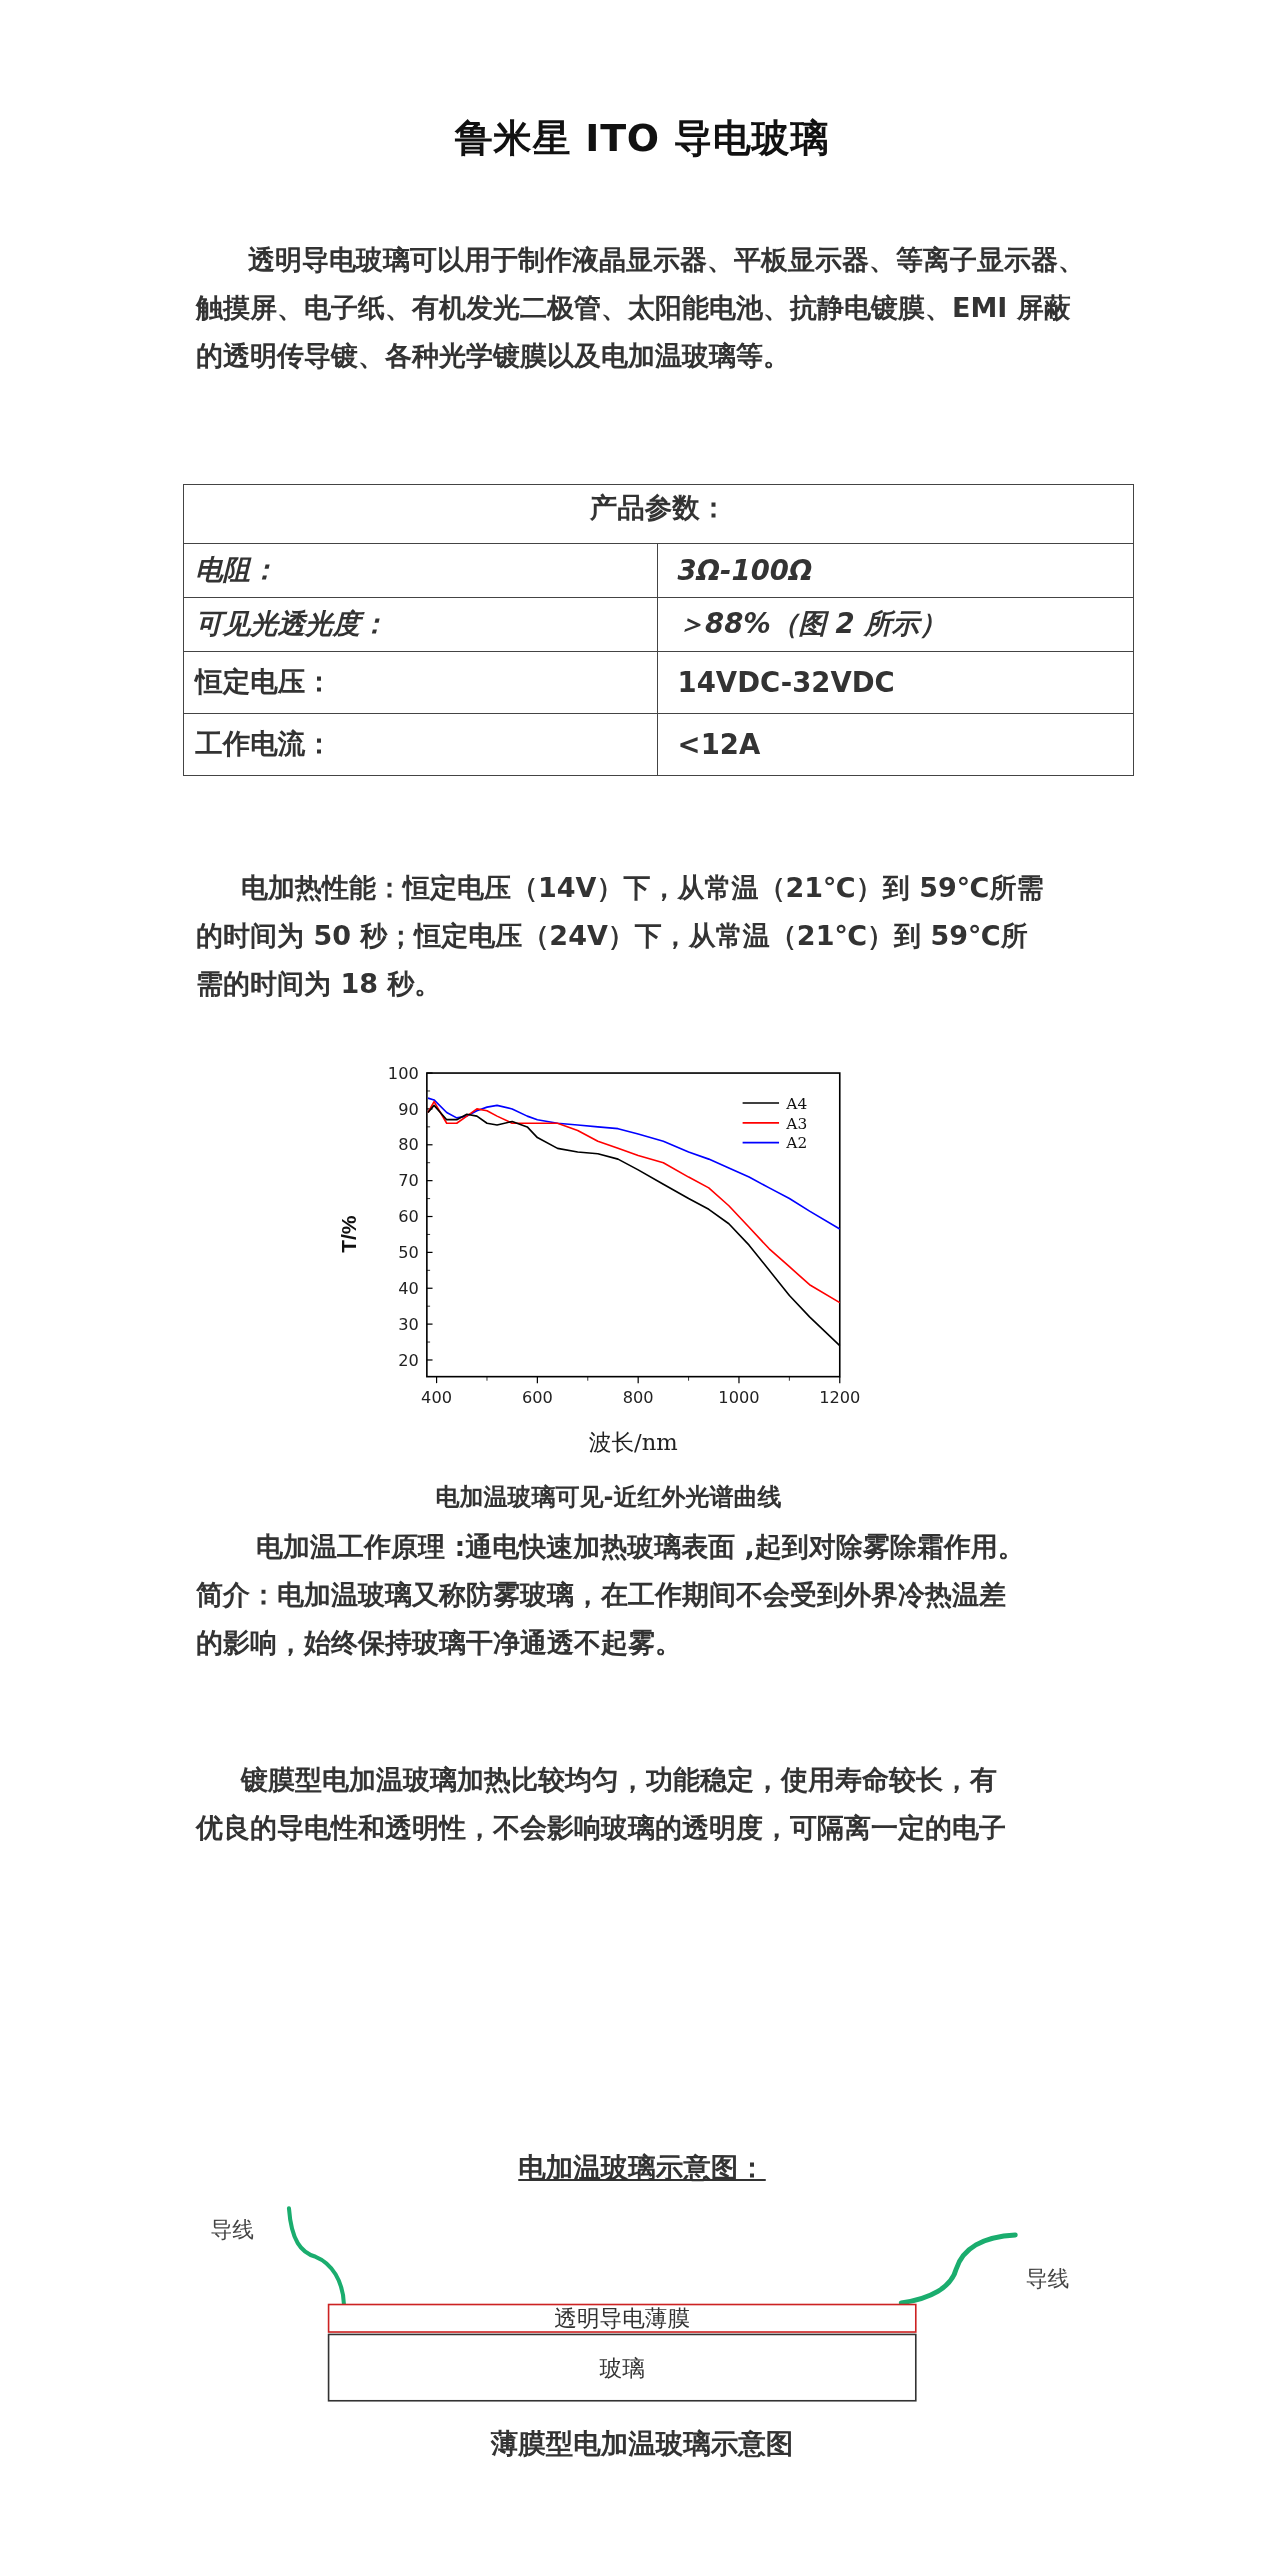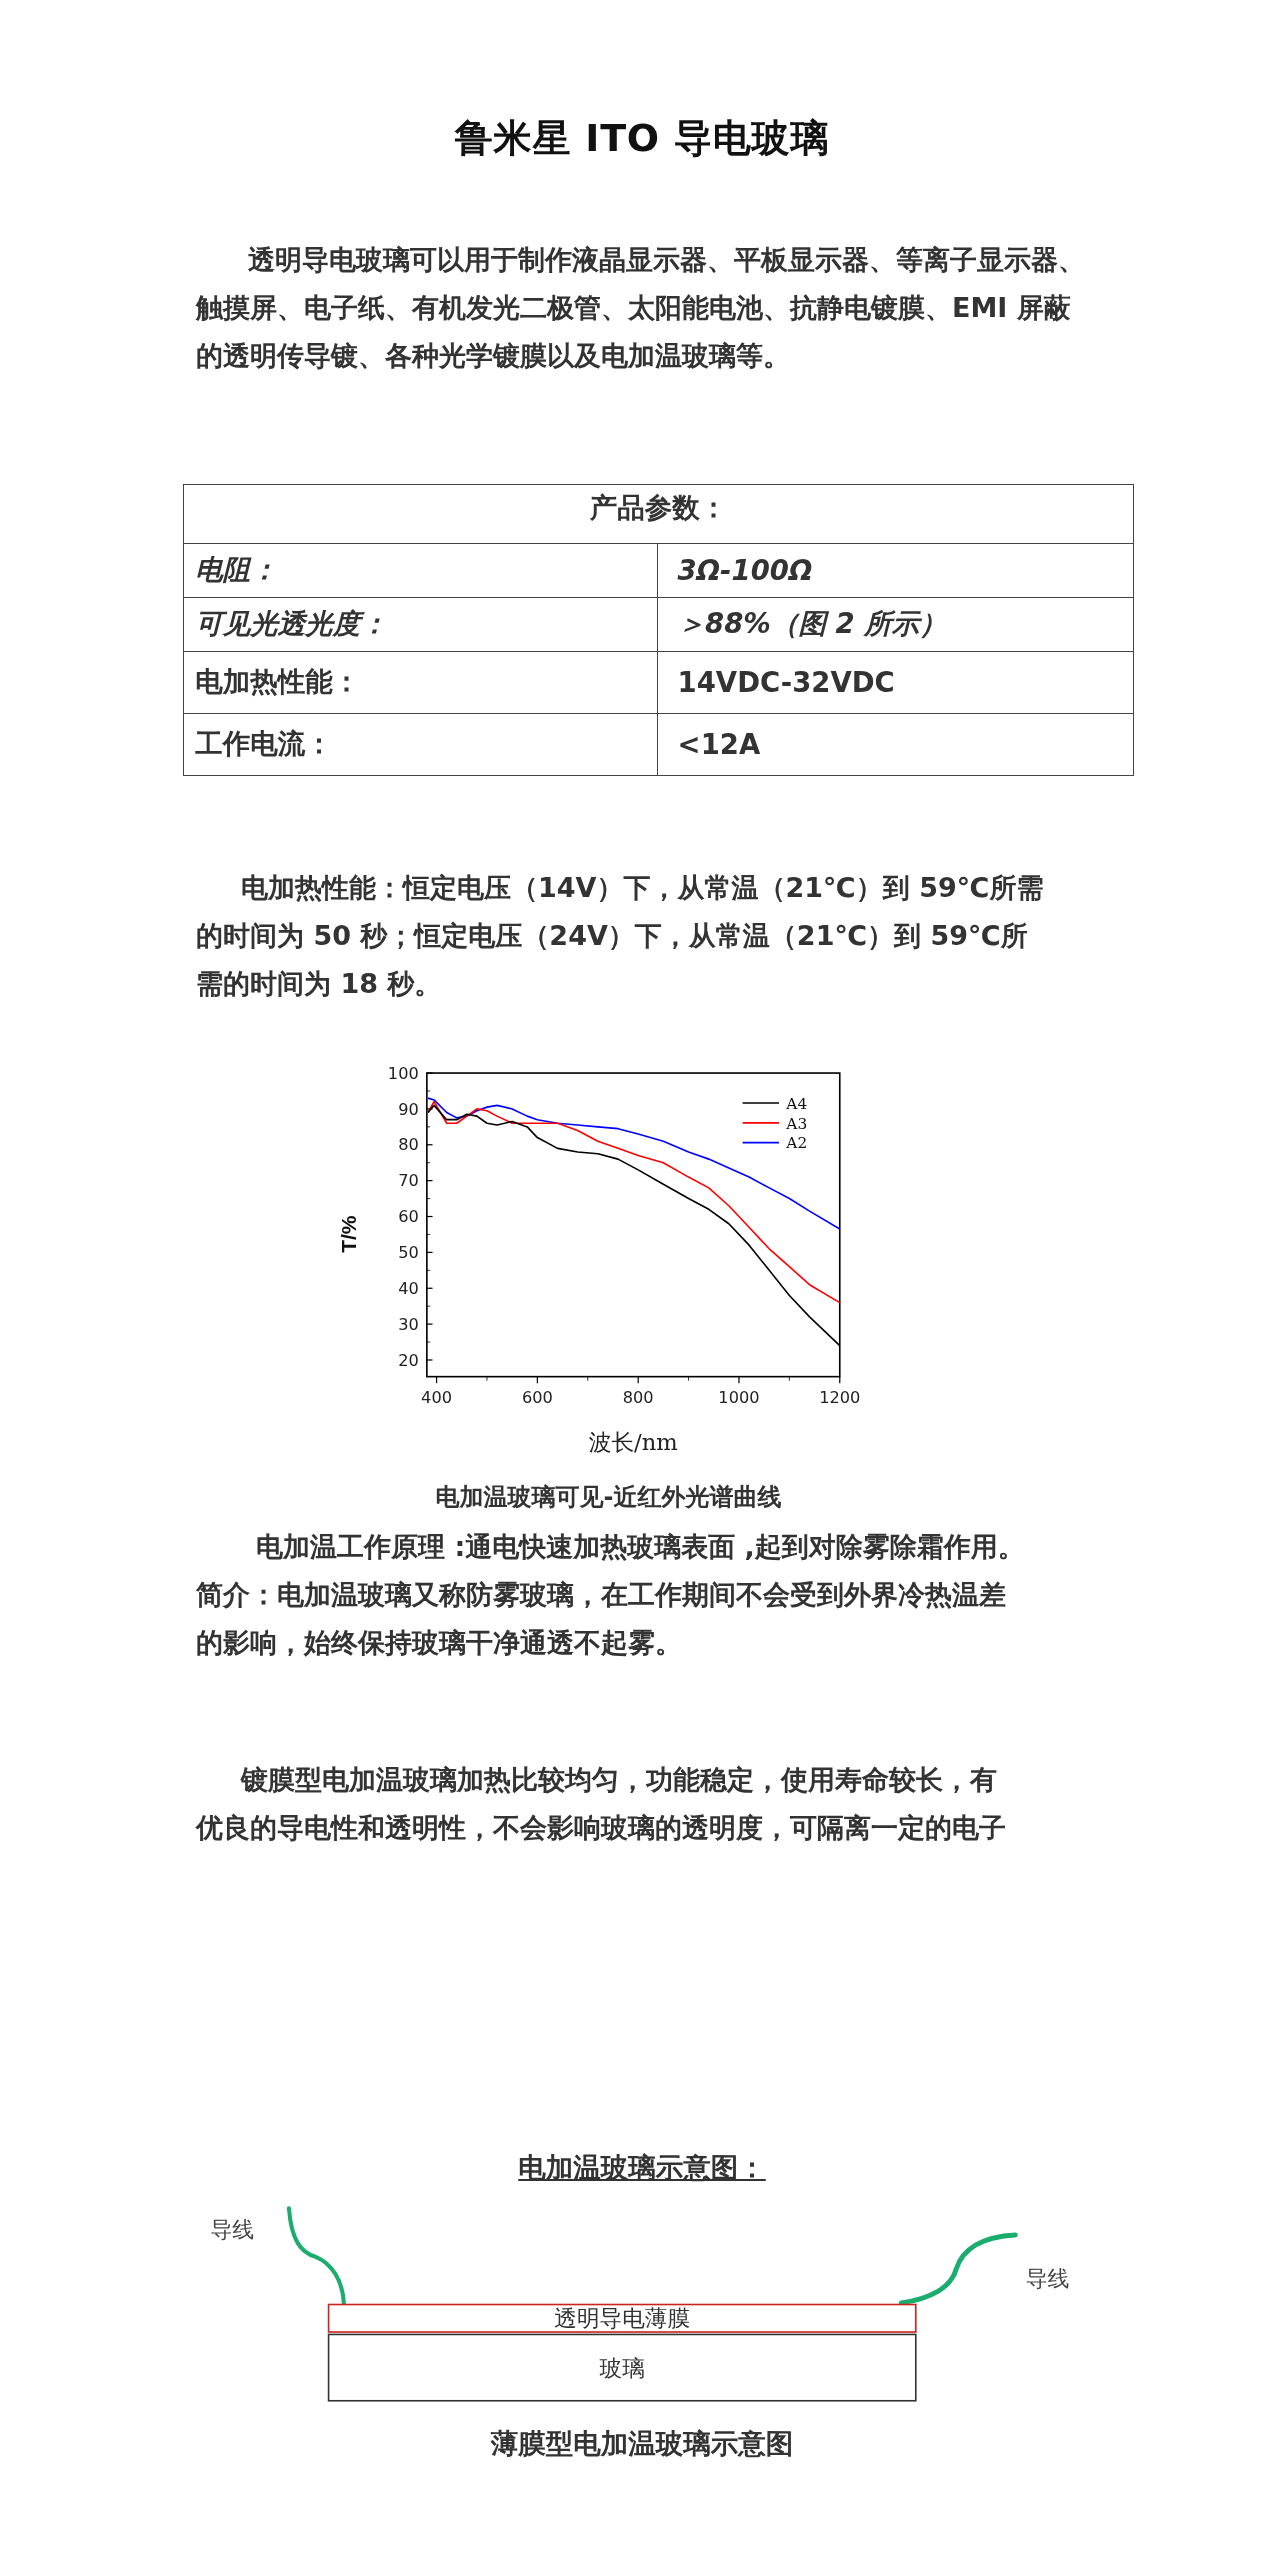--- a/index.html
+++ b/index.html
@@ -38,21 +38,21 @@
   </tr>
   <tr class="r1">
     <td style="width:450px">电阻：</td>
     <td class="val">3Ω-100Ω</td>
   </tr>
   <tr class="r2">
     <td>可见光透光度：</td>
     <td class="val">＞88%（图 2 所示）</td>
   </tr>
   <tr class="r3">
-    <td>电加热性能：</td>
+    <td>恒定电压：</td>
     <td class="val">14VDC-32VDC</td>
   </tr>
   <tr class="r4">
     <td>工作电流：</td>
     <td class="val">&lt;12A</td>
   </tr>
 </tbody>
   </table>
 
 <div class="abs para" style="top:864px;">

